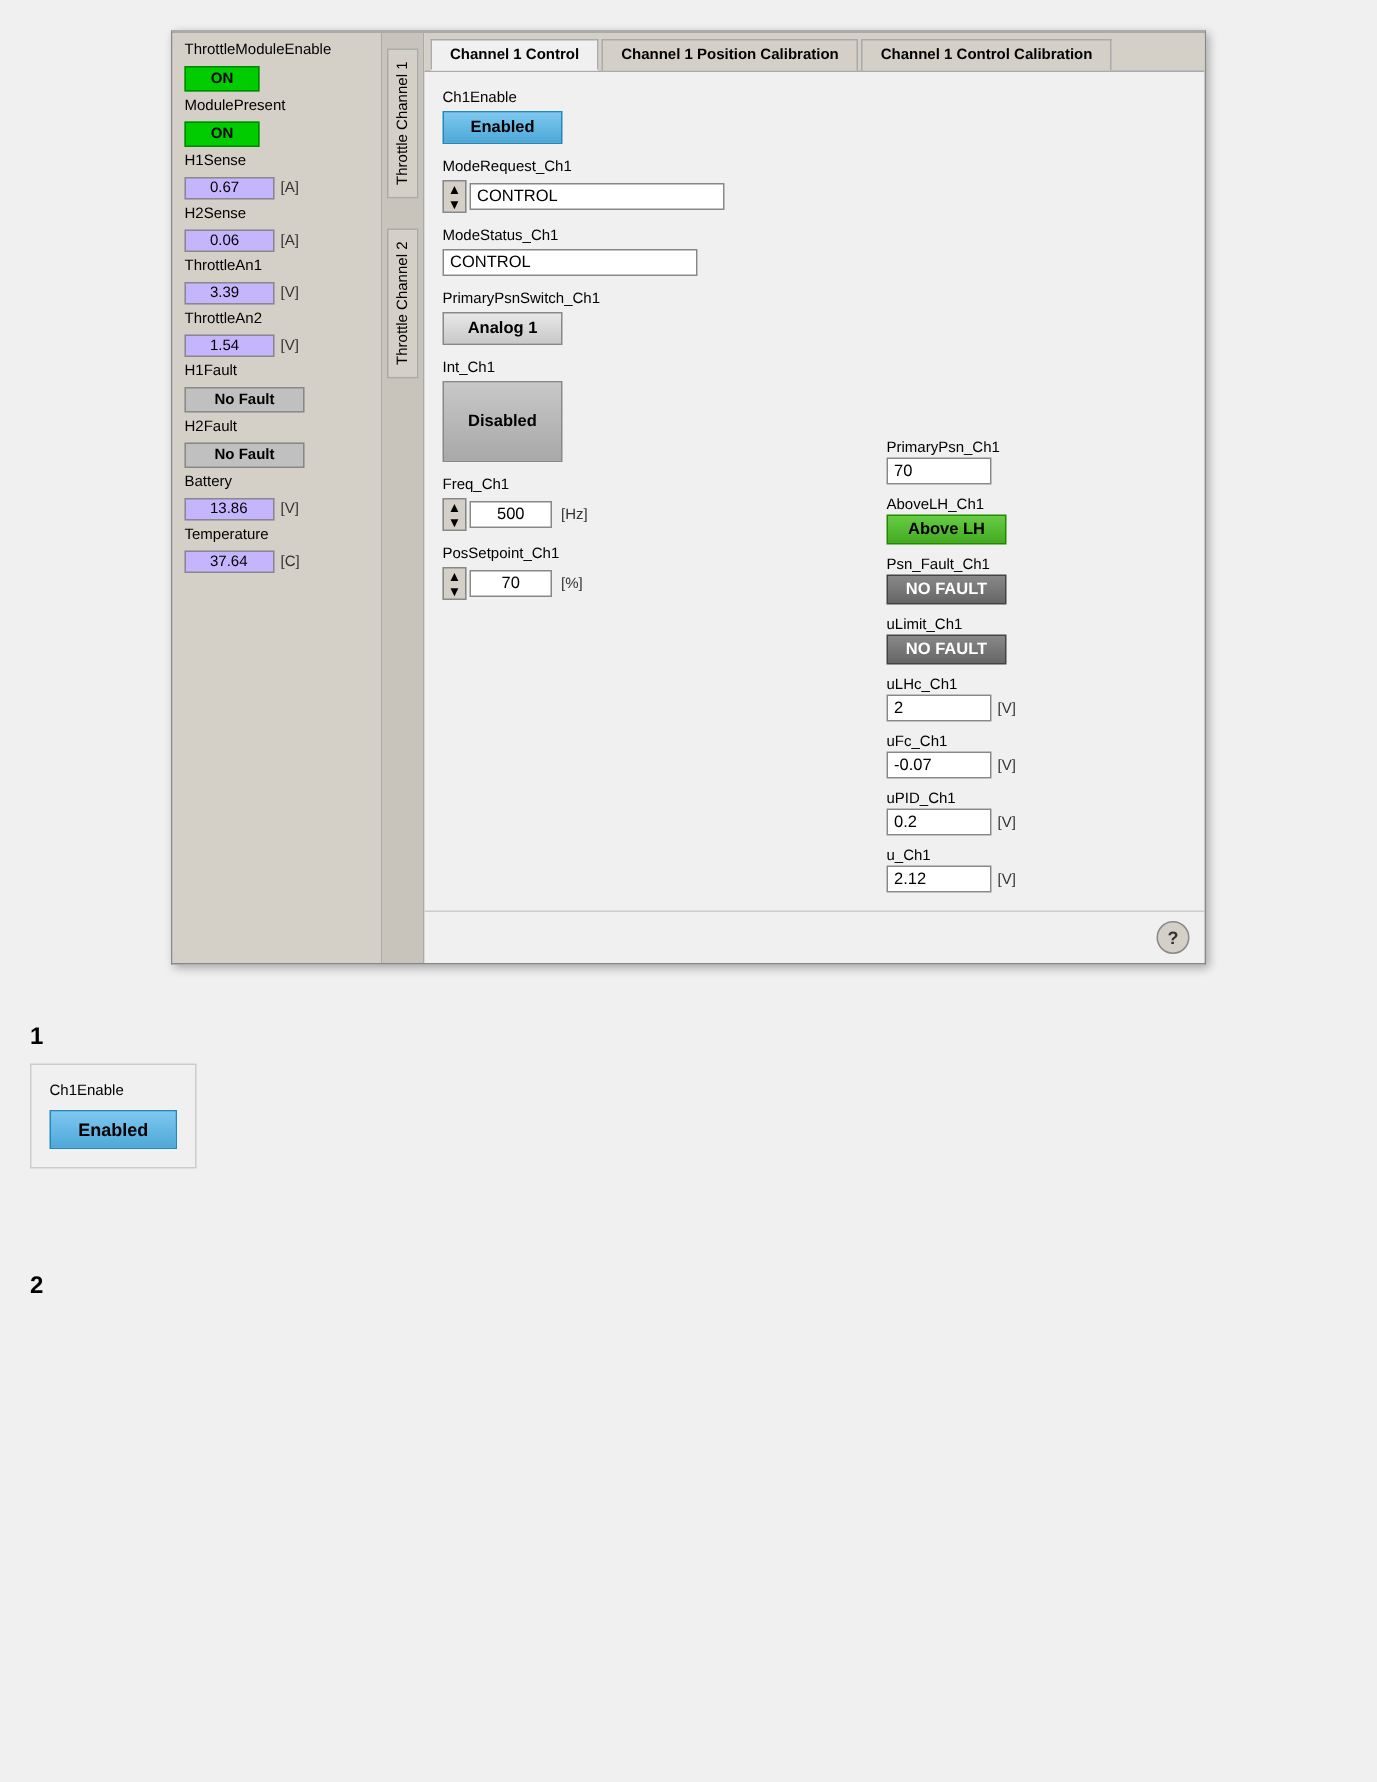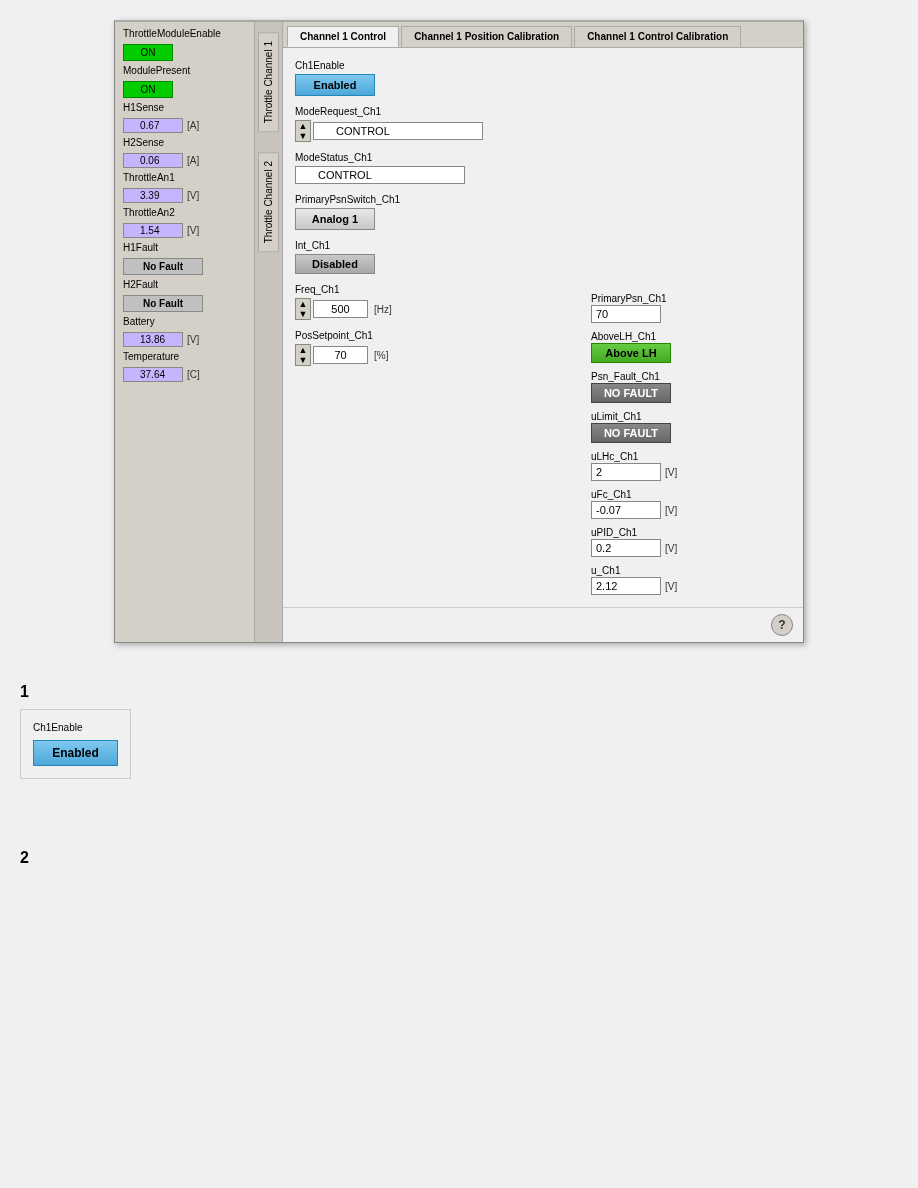--- a/index.html
+++ b/index.html
@@ -83,21 +83,21 @@
       color: #000;
       margin-bottom: 1px;
     }
 
     .green-btn {
       background: #00cc00;
       color: #000;
       border: 1px solid #008800;
       padding: 2px 8px;
       font-size: 10px;
-      font-weight: normal;
+      font-weight: bold;
       cursor: pointer;
       display: inline-block;
       text-align: center;
       width: 50px;
     }
 
     .value-field {
       display: flex;
       align-items: center;
       gap: 4px;
@@ -227,21 +227,21 @@
       font-weight: bold;
       color: #000;
       cursor: pointer;
       width: 80px;
       text-align: center;
     }
 
     .disabled-btn {
       background: linear-gradient(to bottom, #c8c8c8, #a8a8a8);
       border: 1px solid #888;
-      padding: 3px 14px;
+      padding: 20px 14px;
       font-size: 11px;
       font-weight: bold;
       color: #000;
       cursor: pointer;
       width: 80px;
       text-align: center;
     }
 
     .analog-btn {
       background: linear-gradient(to bottom, #e8e8e8, #c8c8c8);
@@ -251,21 +251,21 @@
       font-weight: bold;
       color: #000;
       cursor: pointer;
       width: 80px;
       text-align: center;
     }
 
     .control-input {
       background: white;
       border: 1px solid #888;
-      padding: 2px 22px;
+      padding: 2px 4px;
       font-size: 11px;
       width: 170px;
     }
 
     .spinner-input {
       display: flex;
       align-items: center;
       gap: 2px;
     }
 

